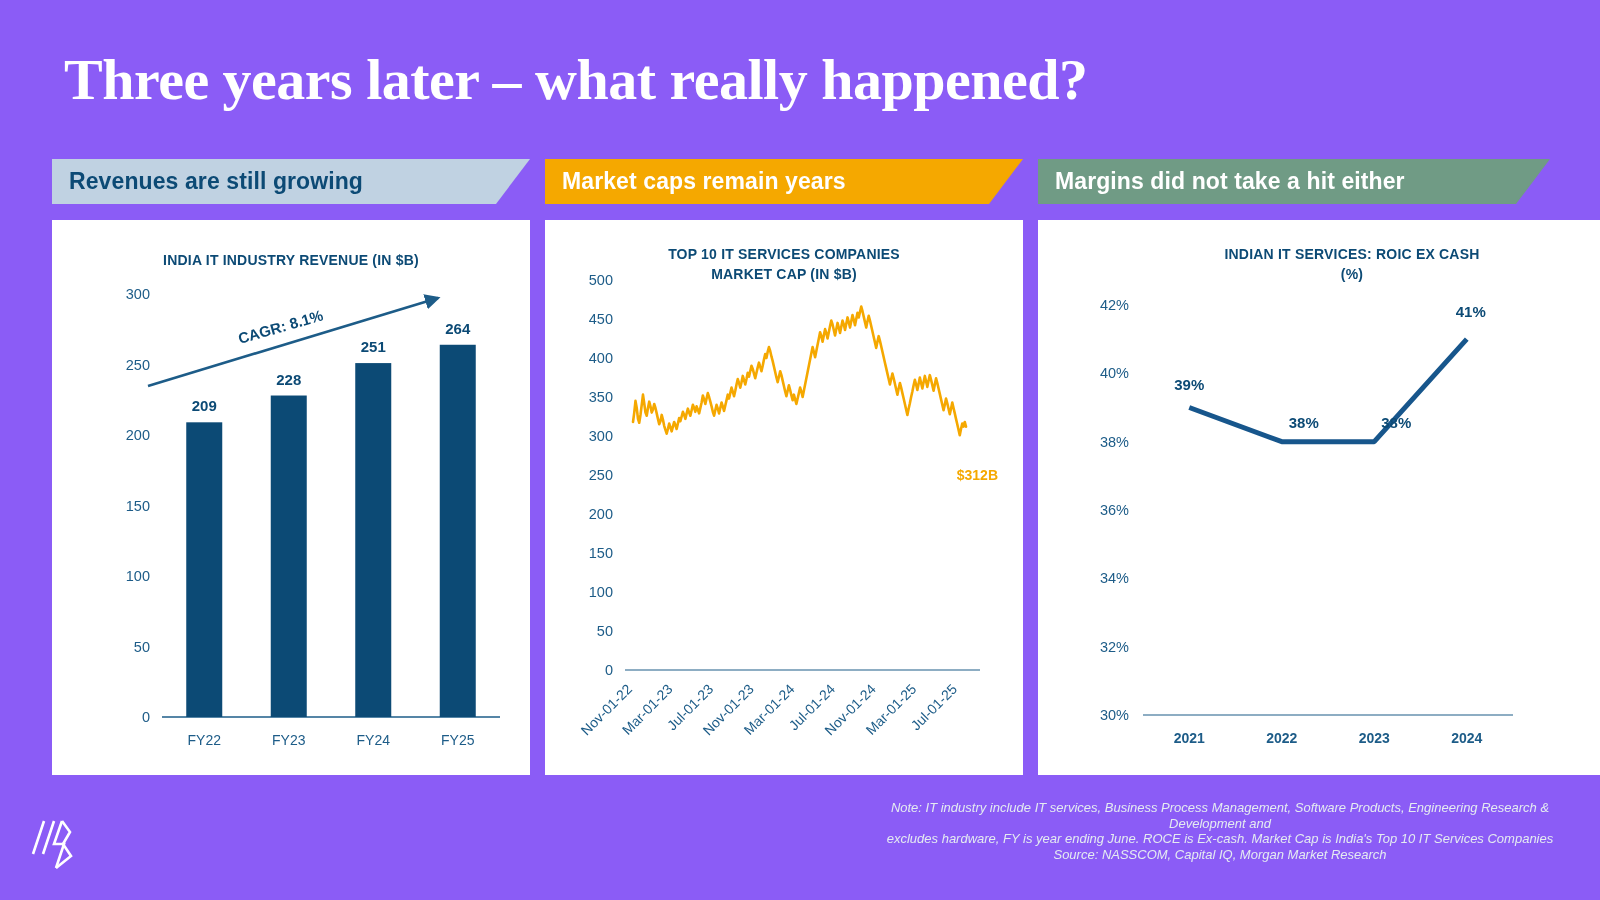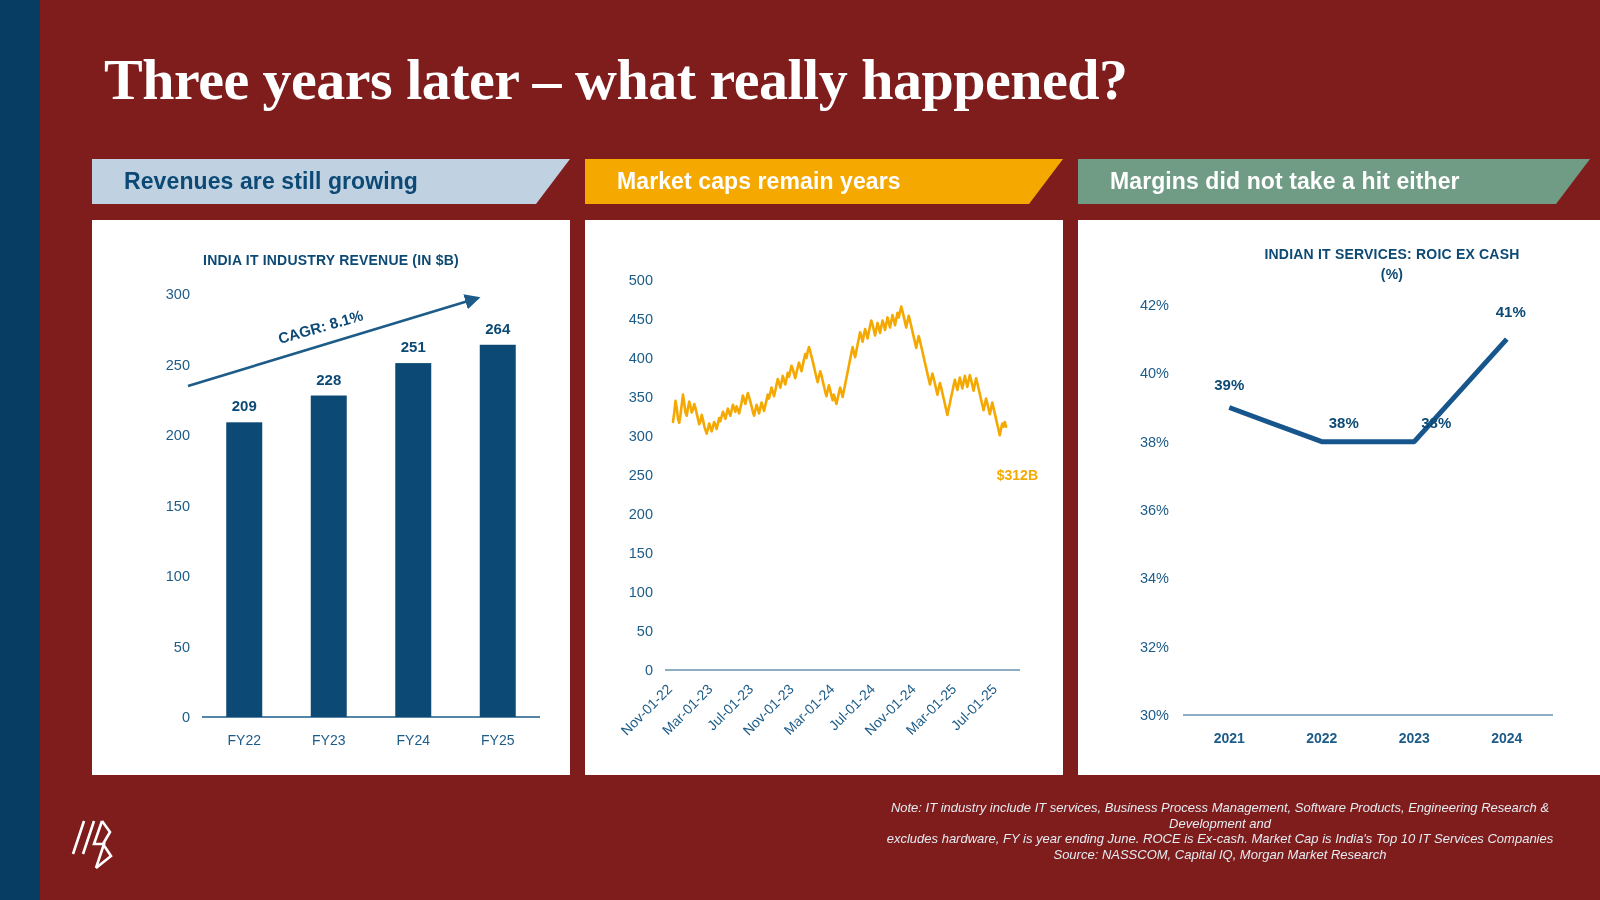--- a/index.html
+++ b/index.html
@@ -3,21 +3,21 @@
 <meta charset="utf-8">
 <style>
   html,body{margin:0;padding:0;}
   body{
     width:1600px;height:900px;
     background:#083d63;
     font-family:"Liberation Sans", sans-serif;
     overflow:hidden;
     position:relative;
   }
-  .slide{position:absolute;inset:0;background:#7f1d1d;margin-left:40px;}
+  .slide{position:absolute;inset:0;background:#8b5cf6;}
 
   
   .title{
     position:absolute;left:64px;top:46px;
     font-family:"Liberation Serif", serif;
     font-weight:700;
     font-size:58px;
     letter-spacing:-0.5px;
     color:#ffffff;
     white-space:nowrap;
@@ -26,21 +26,21 @@
   
   .banner{
     position:absolute;top:159px;height:45px;
     display:flex;align-items:center;
     -webkit-clip-path:polygon(0 0, 100% 0, calc(100% - 34px) 100%, 0 100%);
     clip-path:polygon(0 0, 100% 0, calc(100% - 34px) 100%, 0 100%);
   }
   .banner-label{
     font-size:23px;font-weight:700;
     letter-spacing:0.1px;
-    padding-left:32px;
+    padding-left:17px;
     white-space:nowrap;
   }
   #banner-1{left:52px;width:478px;background:#c0d2e2;}
   #banner-1 .banner-label{color:#0c4a75;}
   #banner-2{left:545px;width:478px;background:#f5a800;}
   #banner-2 .banner-label{color:#ffffff;}
   #banner-3{left:1038px;width:512px;background:#709b85;align-items:center;}
   #banner-3 .banner-label{color:#ffffff;}
 
   
@@ -132,20 +132,24 @@
           <marker id="arrowhead" markerWidth="7" markerHeight="7" refX="5" refY="3" orient="auto">
             <path d="M0,0 L6,3 L0,6 Z" fill="#1d5c88"></path>
           </marker>
         </defs>
         <line x1="96" y1="166" x2="386" y2="78" stroke="#1d5c88" stroke-width="2.6" marker-end="url(#arrowhead)"></line>
         <text x="230" y="112" class="cagr" text-anchor="middle" transform="rotate(-16 230 112)">CAGR: 8.1%</text>
       </svg>
   </div>
 
   <div class="card" id="card-2">
+    <div class="chart-title">
+      <div>TOP 10 IT SERVICES COMPANIES</div>
+      <div>MARKET CAP (IN $B)</div>
+    </div>
     <svg class="plot" id="svg-mcap" width="478" height="555">
         <text x="68" y="455" class="ylab" text-anchor="end">0</text>
         <text x="68" y="416" class="ylab" text-anchor="end">50</text>
         <text x="68" y="377" class="ylab" text-anchor="end">100</text>
         <text x="68" y="338" class="ylab" text-anchor="end">150</text>
         <text x="68" y="299" class="ylab" text-anchor="end">200</text>
         <text x="68" y="260" class="ylab" text-anchor="end">250</text>
         <text x="68" y="221" class="ylab" text-anchor="end">300</text>
         <text x="68" y="182" class="ylab" text-anchor="end">350</text>
         <text x="68" y="143" class="ylab" text-anchor="end">400</text>

